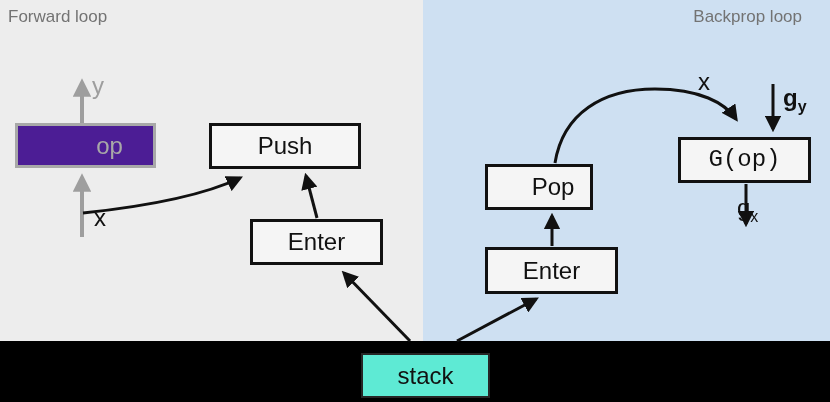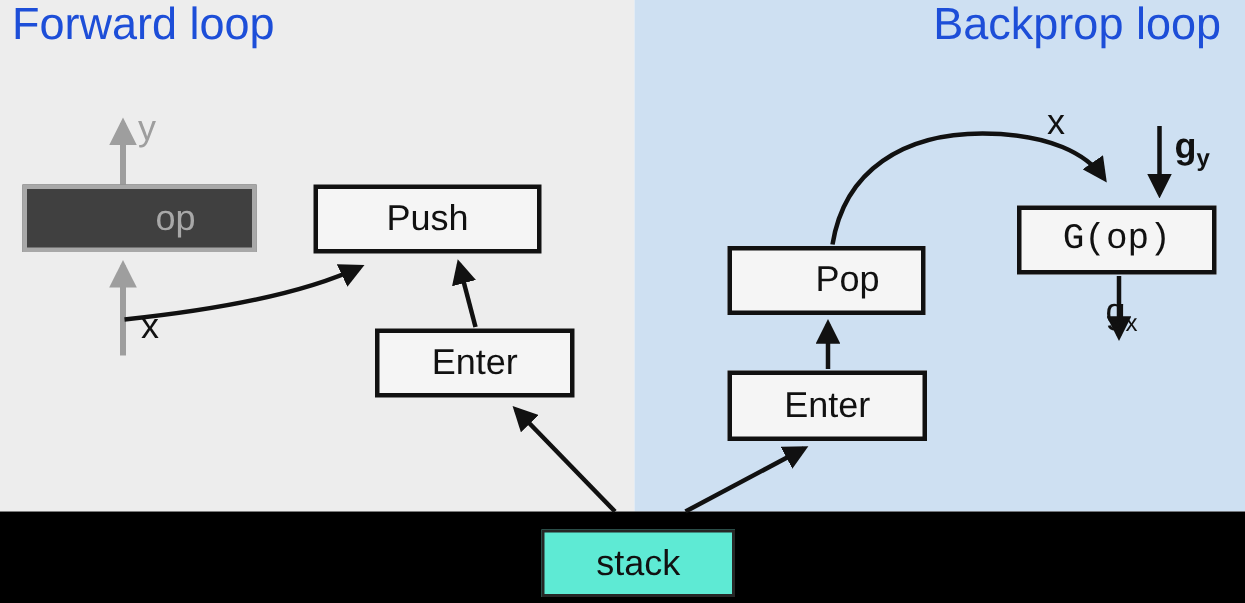--- a/index.html
+++ b/index.html
@@ -5,33 +5,33 @@
   html,body{margin:0;padding:0;background:#fff;}
   #screen{
     position:relative;width:830px;height:402px;overflow:hidden;
     font-family:"Liberation Sans",sans-serif;color:#111;
     -webkit-font-smoothing:antialiased;
   }
   .panel{position:absolute;top:0;height:341px;}
   #panel-forward{left:0;width:423px;background:#ededed;}
   #panel-backprop{left:423px;width:407px;background:#cee0f2;}
   #footer-bar{position:absolute;left:0;top:341px;width:830px;height:61px;background:#000;}
-  .panel-title{position:absolute;top:3px;font-size:30px;line-height:28px;color:#1d4ed8;}
+  .panel-title{position:absolute;top:3px;font-size:17px;line-height:28px;color:#737373;}
   #title-forward{left:8px;}
-  #title-backprop{right:16px;text-align:right;}
+  #title-backprop{right:28px;text-align:right;}
   .node{
     position:absolute;box-sizing:border-box;
     border:3px solid #111;background:#f5f5f5;
     display:flex;align-items:center;justify-content:center;
     font-size:24px;line-height:1;
   }
-  #node-op{left:15px;top:123px;width:156px;height:45px;border-color:#a8a8a8;color:#a8a8a8;background:#404040;padding-left:48px;}
+  #node-op{left:15px;top:123px;width:141px;height:45px;border-color:#a8a8a8;color:#a8a8a8;background:#4c1d95;padding-left:48px;}
   #node-push{left:209px;top:123px;width:152px;height:46px;}
   #node-enter-forward{left:250px;top:219px;width:133px;height:46px;}
-  #node-pop{left:485px;top:164px;width:132px;height:46px;padding-left:28px;}
+  #node-pop{left:485px;top:164px;width:108px;height:46px;padding-left:28px;}
   #node-enter-backprop{left:485px;top:247px;width:133px;height:47px;}
   #node-gop{left:678px;top:137px;width:133px;height:46px;font-family:Liberation Mono, monospace;}
   #node-stack{left:361px;top:353px;width:129px;height:45px;border:2px solid #262626;background:#5eead4;}
   .float-label{position:absolute;font-size:24px;line-height:1;}
   .float-label sub{font-size:16px;line-height:0;}
   #label-y{left:92px;top:74px;color:#9e9e9e;}
   #label-x-forward{left:94px;top:206px;}
   #label-x-backprop{left:698px;top:70px;}
   #label-gy{left:783px;top:86px;font-weight:bold;}
   #label-gx{left:737px;top:196px;}

